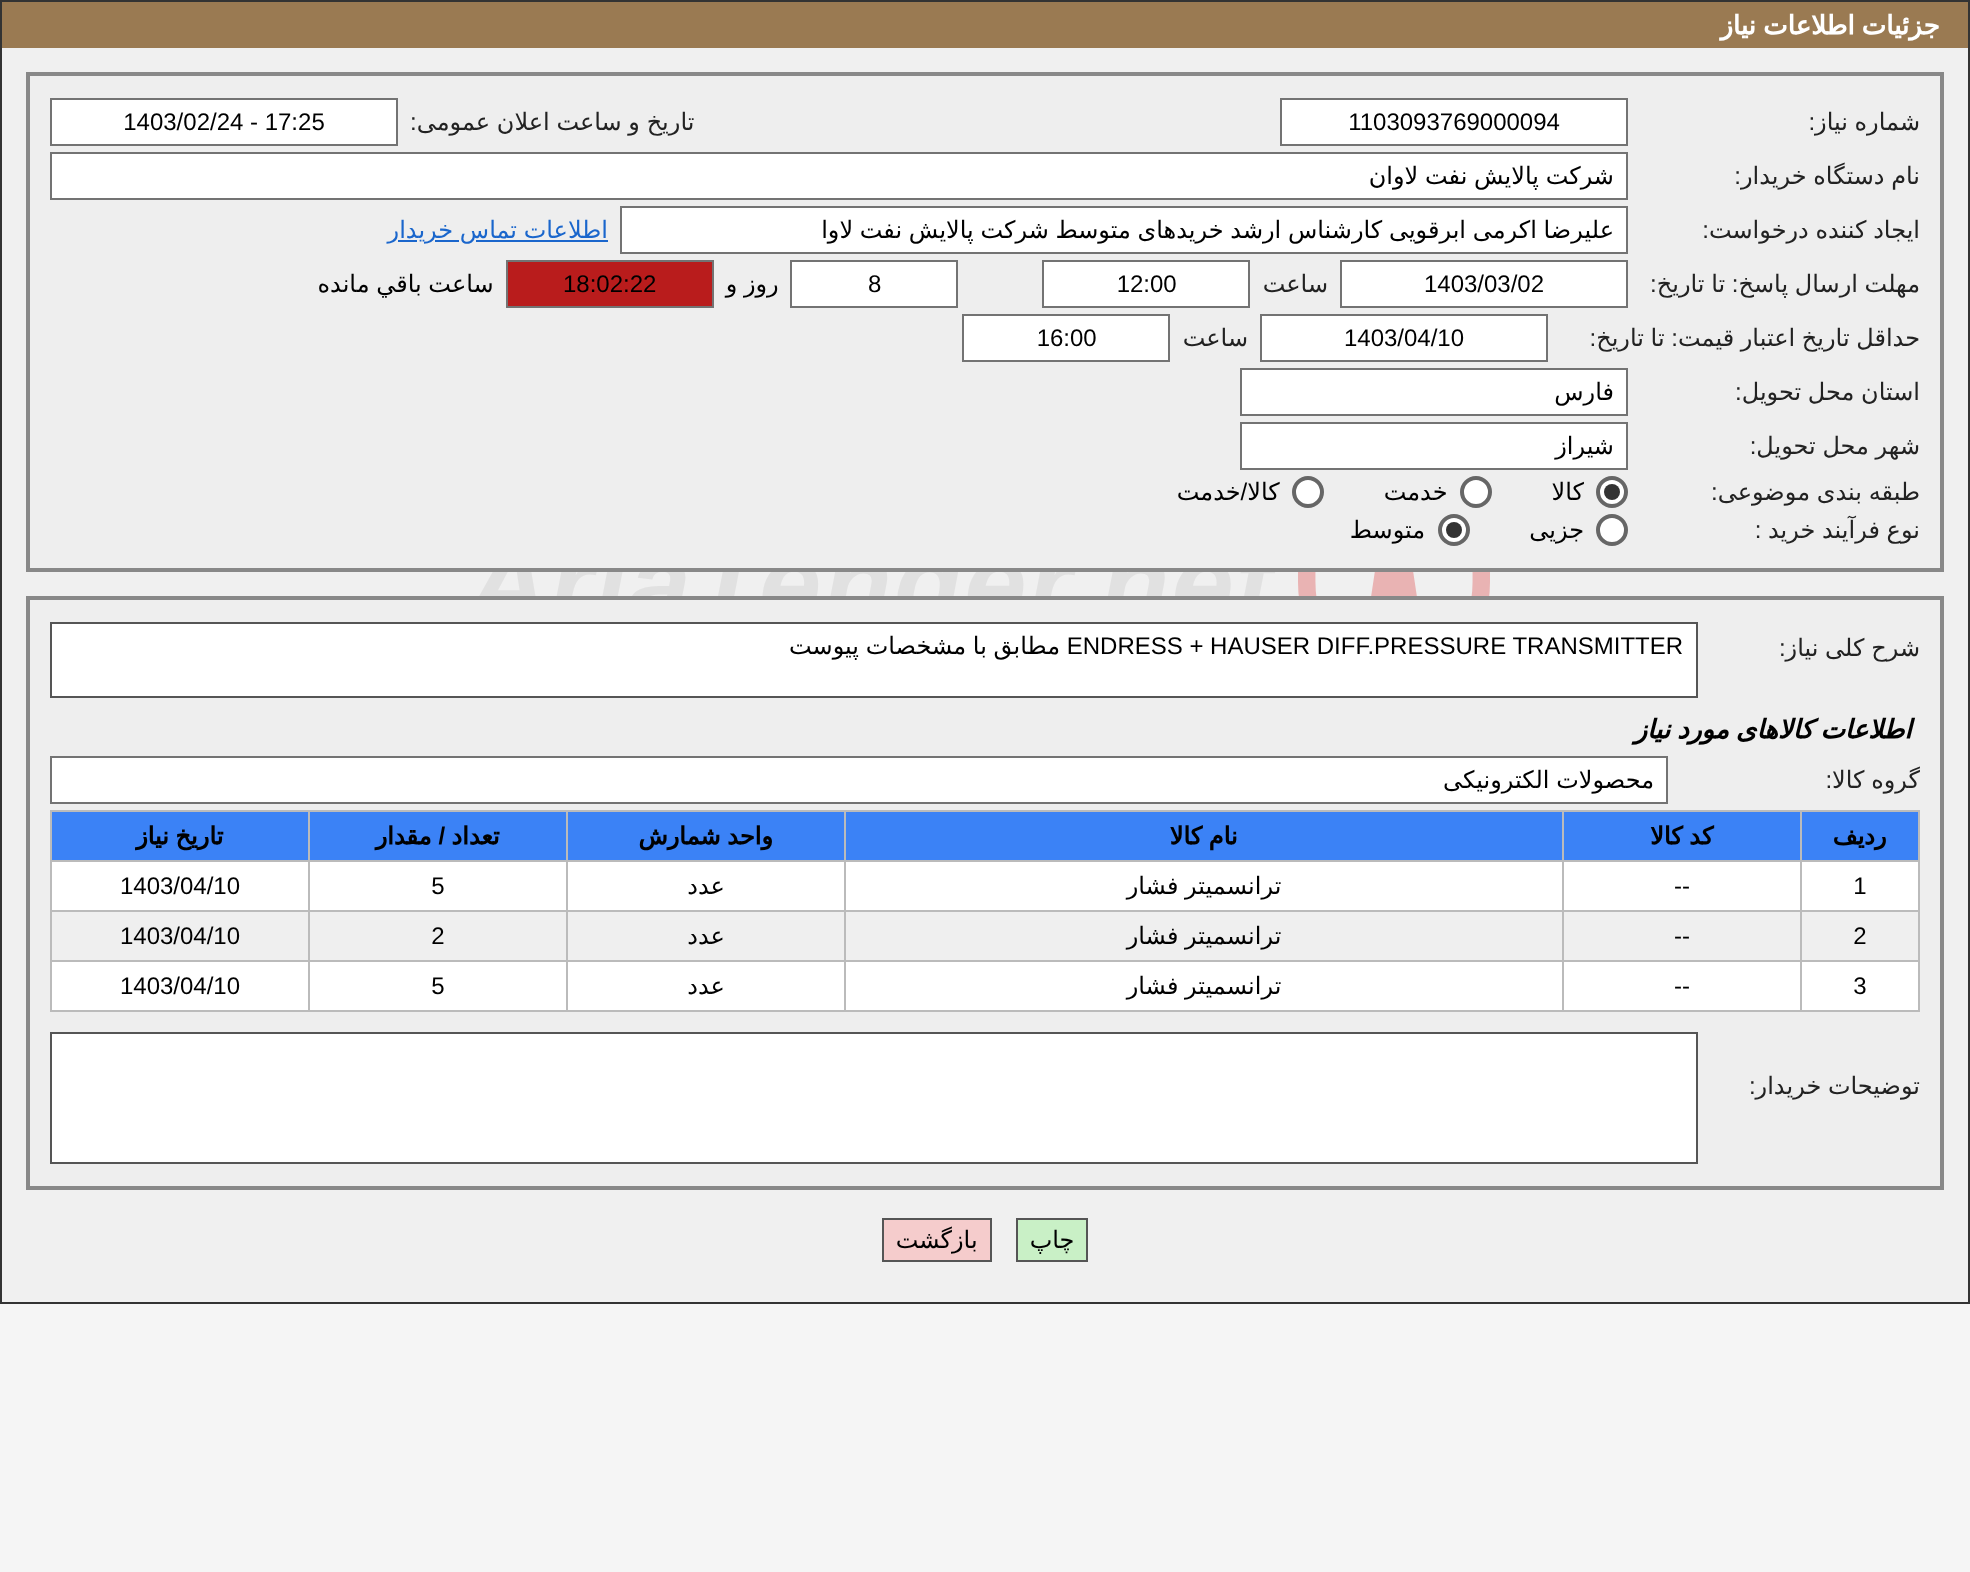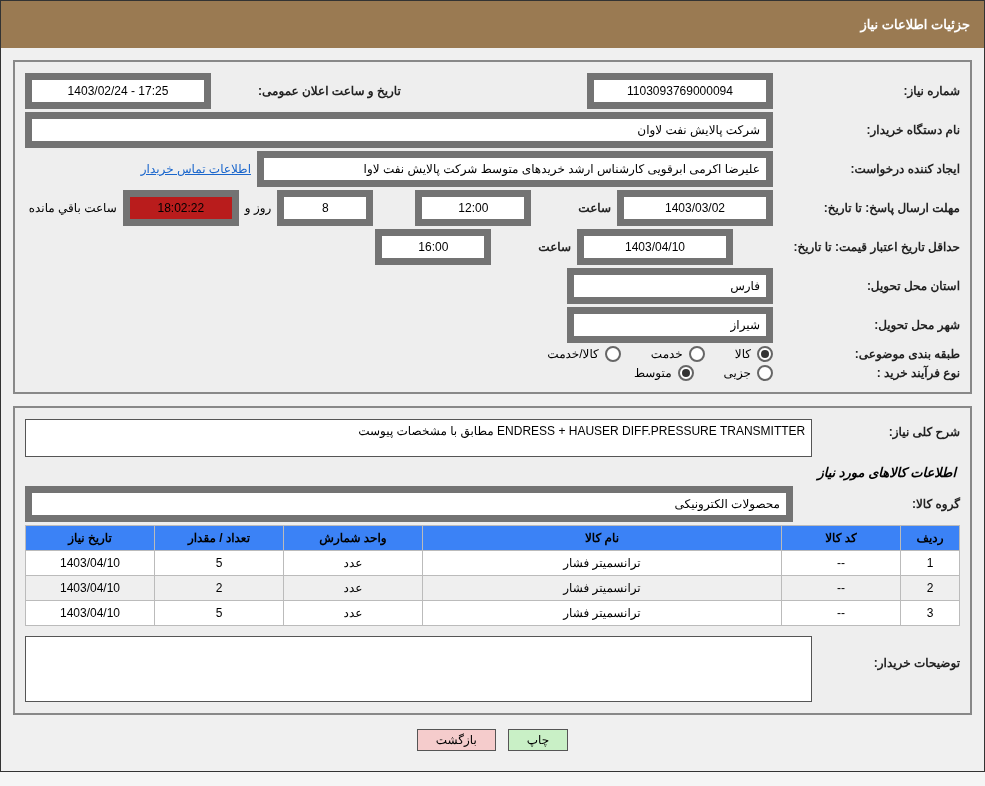--- a/index.html
+++ b/index.html
@@ -12,46 +12,45 @@
 .page {
   width: 985px;
   margin: 0 auto;
   background: #f0f0f0;
   border: 1px solid #333;
   box-sizing: border-box;
 }
 .header-bar {
   background: #9a7a52;
   color: #fff;
-  padding: 16px 14px;
+  padding: 4px 14px;
   font-size: 13px;
   font-weight: bold;
   text-align: right;
 }
 .section {
   margin: 12px;
   border: 2px solid #888;
   background: #eeeeee;
   padding: 8px 10px;
 }
 .row {
   display: flex;
   align-items: center;
   gap: 6px;
   margin: 3px 0;
   flex-wrap: nowrap;
 }
 .label {
-  font-weight: bold;
+  font-weight: normal;
   color: #222;
   white-space: nowrap;
-  margin-left: 41px;
 }
 .value-box {
-  border: 7px solid #737373;
+  border: 1px solid #737373;
   background: #fff;
   padding: 2px 6px;
   min-height: 18px;
   display: inline-flex;
   align-items: center;
   text-align: center;
   direction: rtl;
 }
 .value-box.center { justify-content: center; }
 .link-text {
@@ -107,21 +106,21 @@
   font-weight: bold;
 }
 table.items tr.alt td { background: #efefef; }
 .btn-row {
   display: flex;
   justify-content: center;
   gap: 12px;
   margin: 14px 0 20px;
 }
 .btn {
-  padding: 3px 18px;
+  padding: 3px 6px;
   border: 1px solid #555;
   font-family: Tahoma, Arial, sans-serif;
   font-size: 12px;
   cursor: pointer;
 }
 .btn-print { background: #c9f0c6; }
 .btn-back  { background: #f5cccc; }
 
 
 .watermark-wrap {

